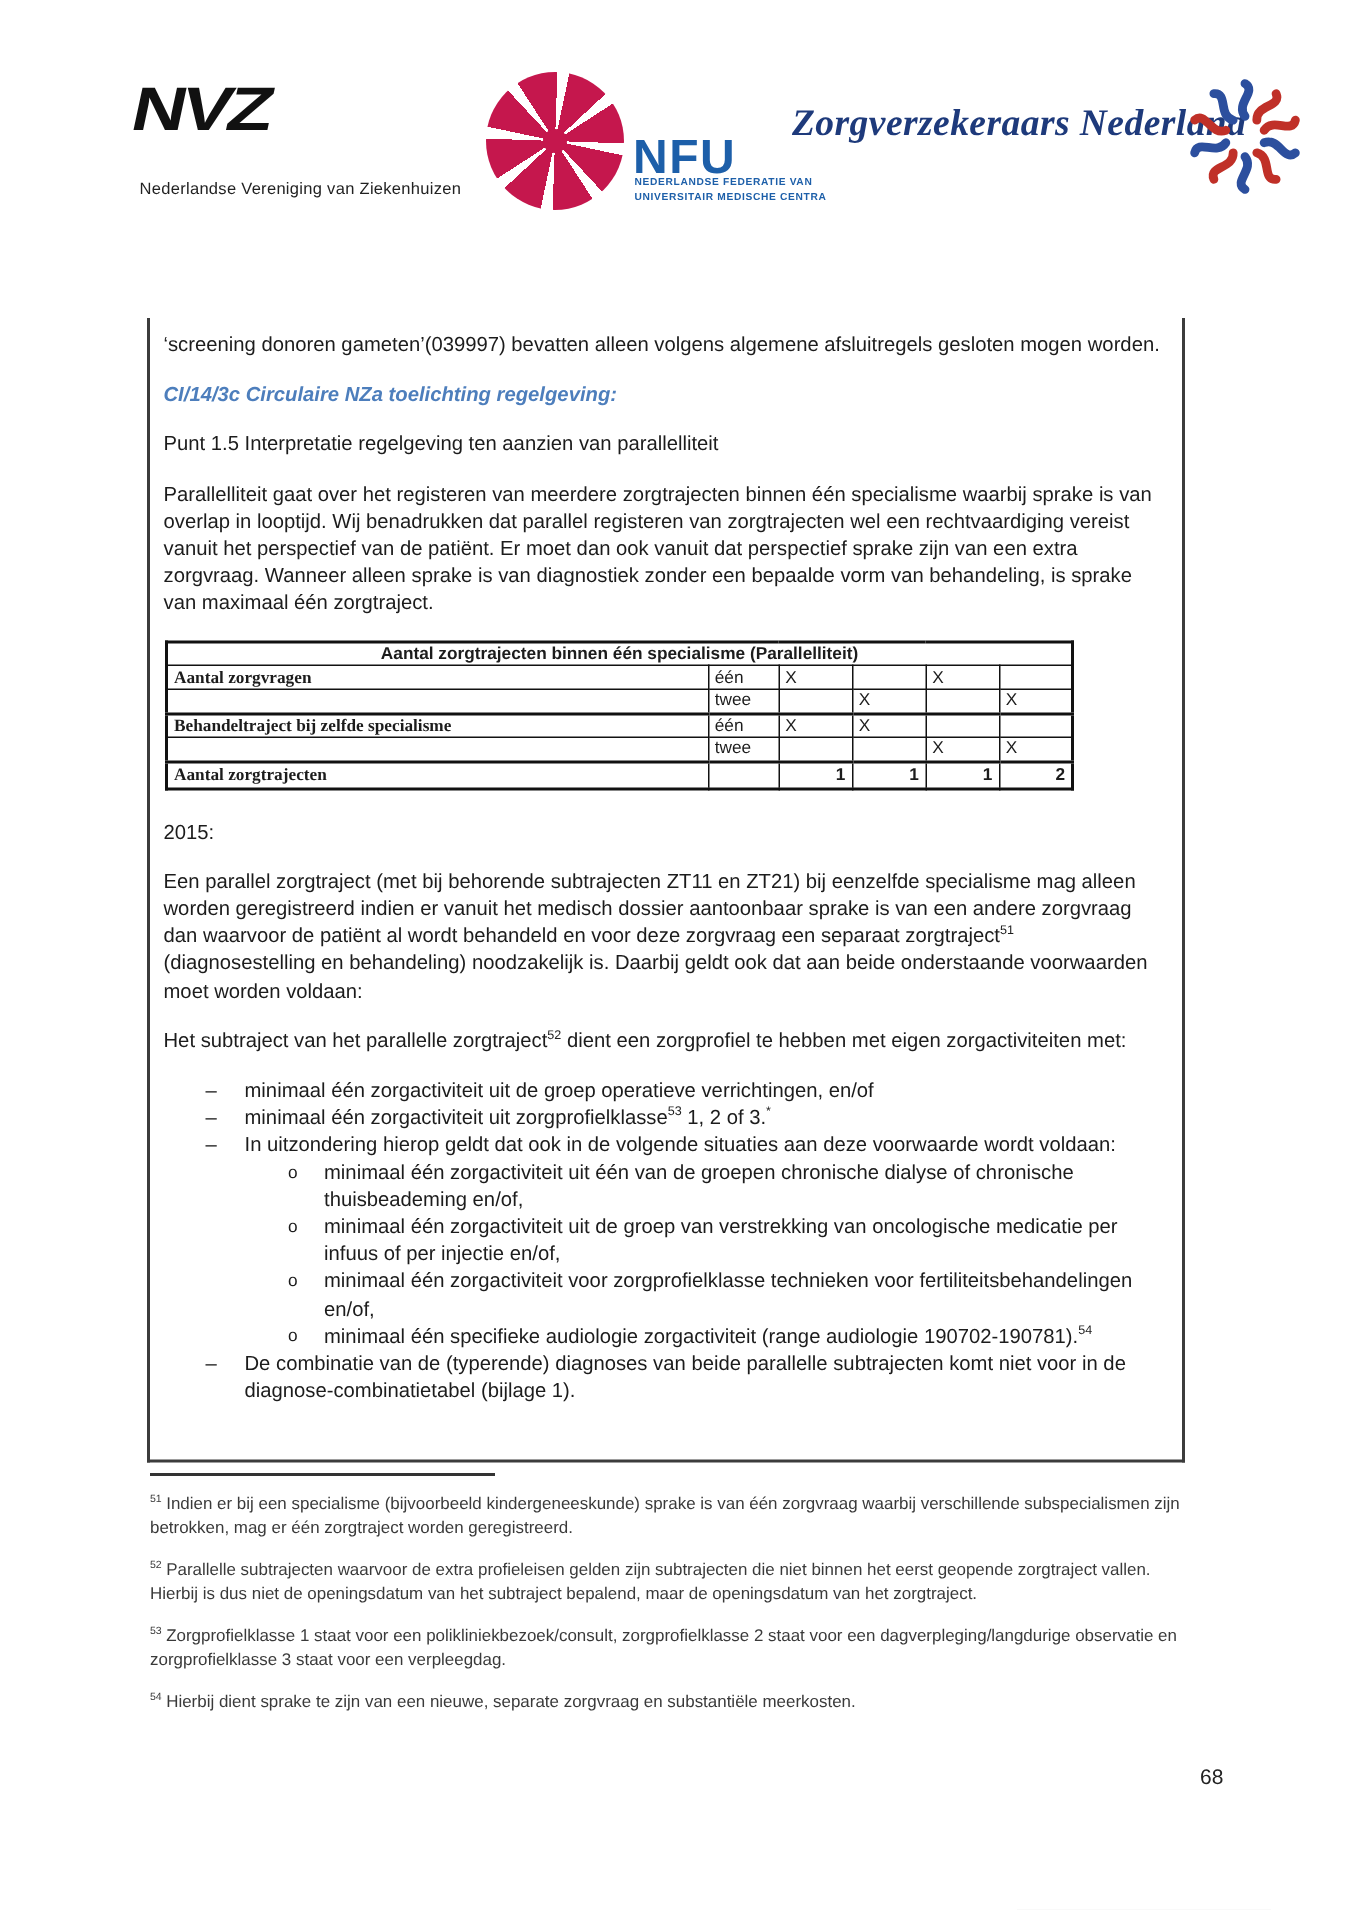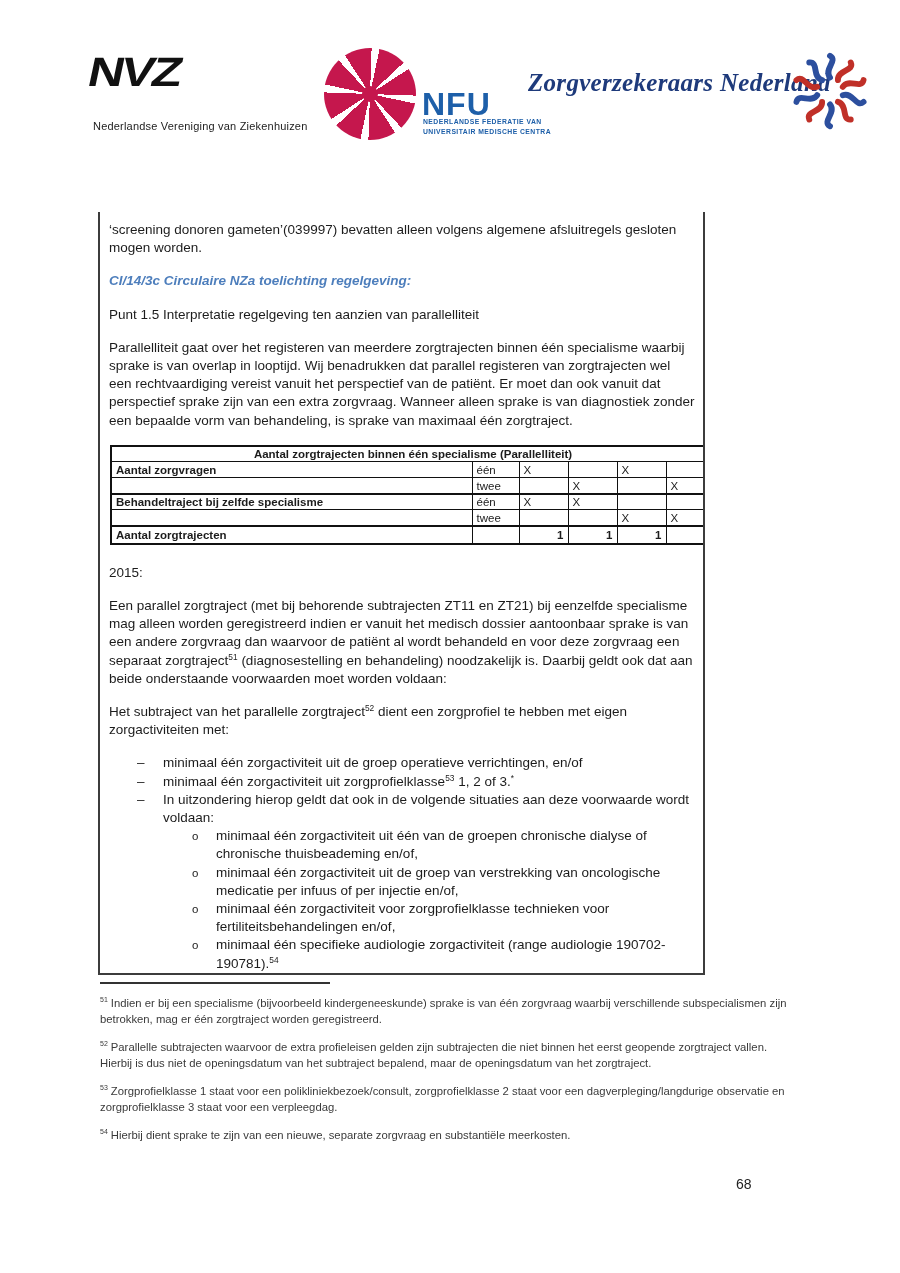--- a/index.html
+++ b/index.html
@@ -19,53 +19,53 @@
   .nfu-name { position:absolute; left:98px; top:40px; font-size:32px; font-weight:bold; color:#1d5fa9; letter-spacing:1px; }
   .nfu-cap { position:absolute; left:99px; font-size:6.8px; font-weight:bold; color:#1d5fa9; letter-spacing:0.45px; white-space:nowrap; }
   .nfu-cap1 { top:72px; }
   .nfu-cap2 { top:82px; }
 
   .zn { position:absolute; left:520px; top:45px; width:360px; height:95px; }
   .zn-name { position:absolute; left:8px; top:24px; font-family:"Liberation Serif", serif; font-style:italic; font-weight:bold; font-size:25px; color:#1e3a7b; letter-spacing:0.3px; }
   .zn-emblem { position:absolute; left:268px; top:3px; width:84px; height:86px; }
 
   
-  .content-box { position:absolute; left:98px; top:212px; width:607px; height:763px;
+  .content-box { position:absolute; left:98px; top:212px; width:692px; height:763px;
     border-left:2px solid #3c3c3c; border-right:2px solid #3c3c3c; border-bottom:2px solid #3c3c3c;
     padding:9px 8px 17px 9px; overflow:hidden; }
   .content-box p { font-size:13.5px; line-height:18.2px; margin-bottom:15px; }
   .blue-heading { color:#4d7ebc; font-weight:bold; font-style:italic; }
   sup { font-size:0.62em; vertical-align:super; line-height:0; }
 
   
   table.ztab { border-collapse:collapse; margin:3px 0 19px 1px; table-layout:fixed; width:605px; }
   table.ztab { border:2px solid #111; }
   table.ztab td { border:1px solid #111; font-size:11.5px; padding:1px 4px; height:16px; overflow:hidden; white-space:nowrap; }
   td.t-title { font-size:13px; font-weight:bold; text-align:center; border-bottom:2px solid #111; height:19px; }
-  td.t-label { font-weight:bold; font-size:12.5px; }
+  td.t-label { font-weight:bold; font-size:12.5px;font-family:Liberation Serif, serif; }
   tr.group-end td { border-bottom:2px solid #111; }
   td.t-num { font-weight:bold; font-size:12.5px; text-align:right; }
   tr.t-last td { border-top:2px solid #111; height:18px; }
   col.c-label { width:361px; } col.c-sub { width:47px; } col.c-data { width:49px; }
 
   
   .bullet { display:flex; font-size:13.5px; line-height:18.2px; }
   .bullet .marker { flex:0 0 auto; text-align:left; }
   .bullet.l1 { margin-left:28px; } .bullet.l1 .marker { width:26px; }
   .bullet.l2 { margin-left:83px; } .bullet.l2 .marker { width:24px; font-size:11.5px; }
   .bullet .btext { flex:1 1 auto; }
   .bullets-wrap { margin-bottom:4px; }
 
   
   .footnotes { position:absolute; left:100px; top:982px; width:690px; }
   .fn-rule { width:230px; border-top:2px solid #333; margin-bottom:12px; }
   .fn { font-size:11.3px; line-height:15.5px; color:#3a3a3a; margin-bottom:13px; }
   .fn sup { margin-right:3px; }
 
-  .page-number { position:absolute; left:736px; top:1176px; font-size:14px; color:#222; }
+  .page-number { position:absolute; left:800px; top:1176px; font-size:14px; color:#222; }
 </style>
 </head>
 <body>
 
 <div class="page">
 
   <div class="logos">
     <div class="nvz">
       <div class="nvz-mark">NVZ</div>
       <div class="nvz-caption">Nederlandse Vereniging van Ziekenhuizen</div>

